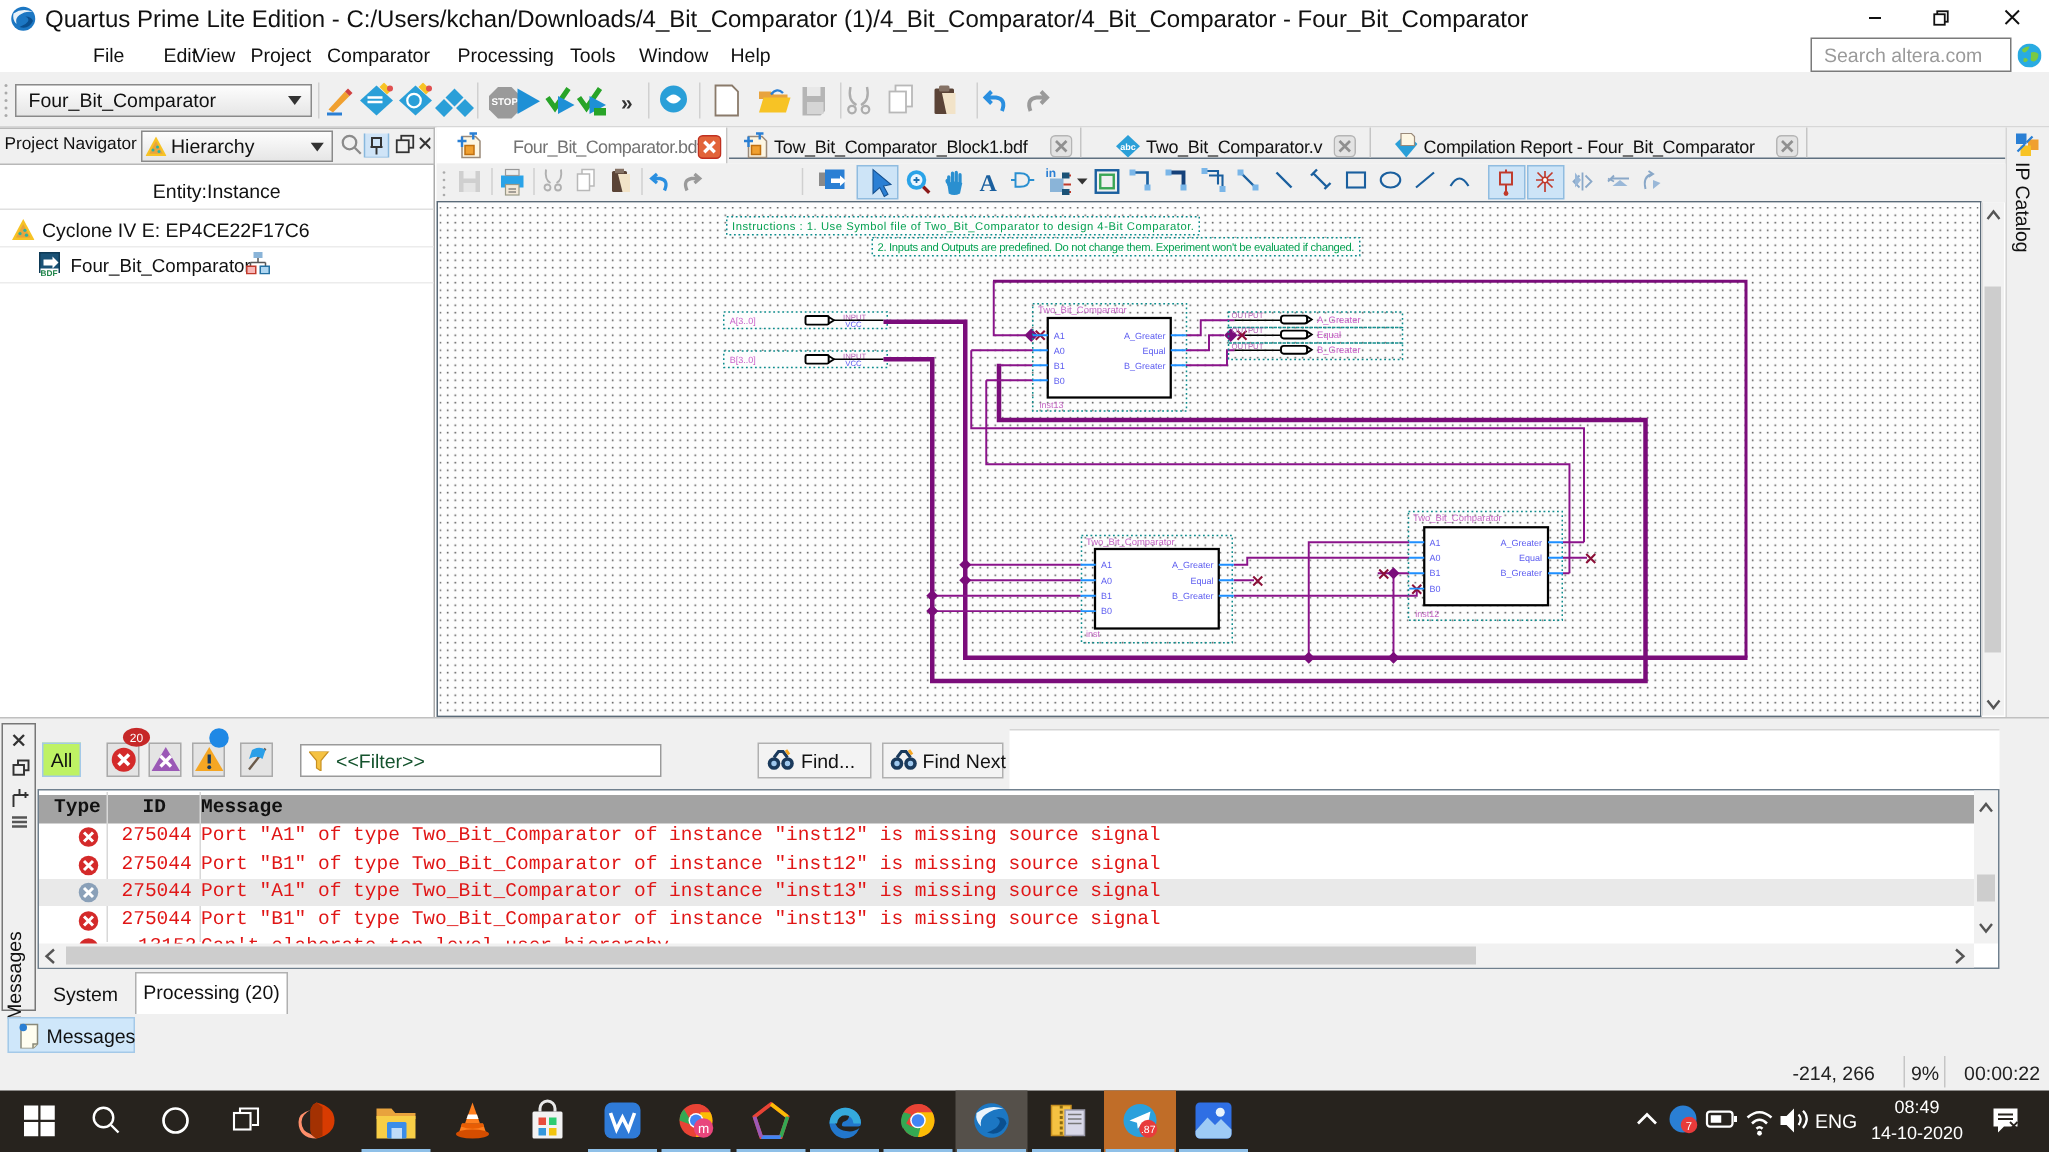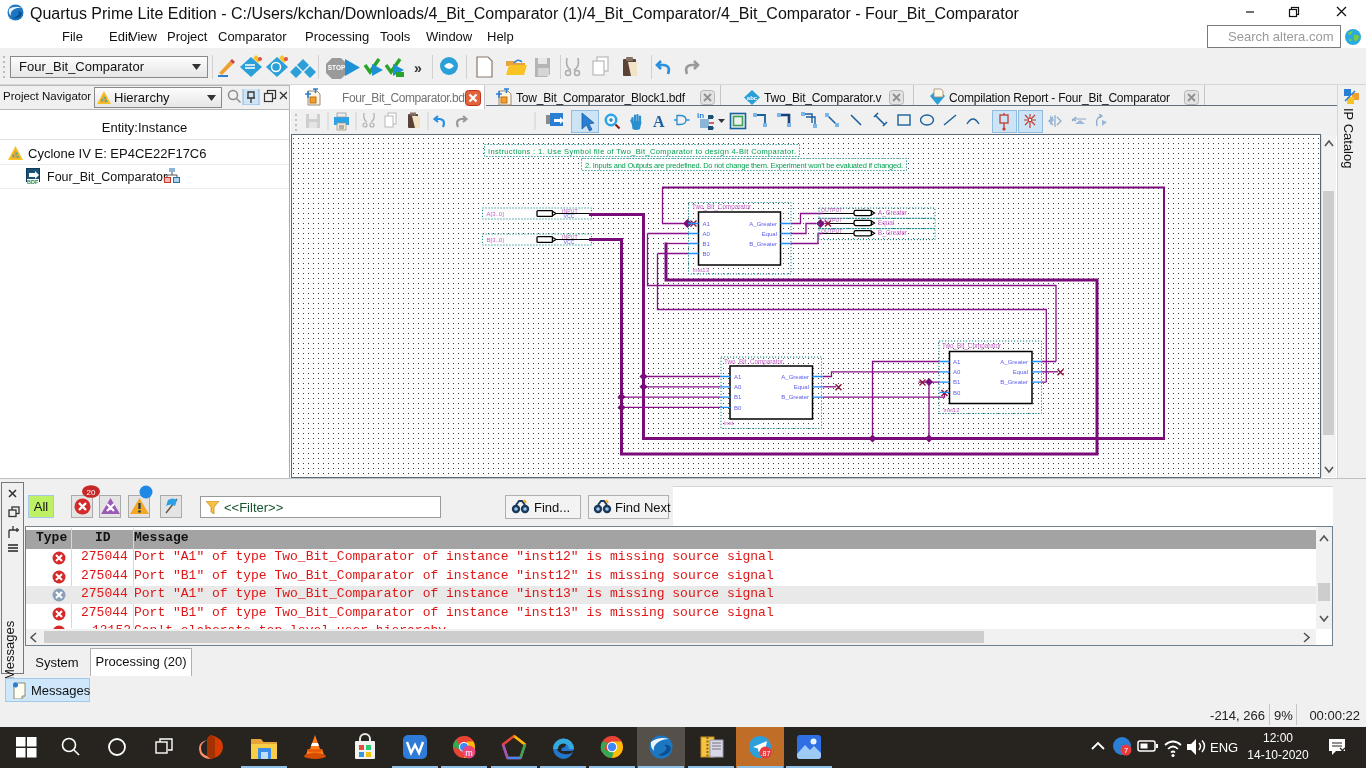--- a/index.html
+++ b/index.html
@@ -3,21 +3,21 @@
 <meta charset="utf-8">
 <style>
 * { margin:0; padding:0; box-sizing:border-box; }
 html,body { width:1366px; height:768px; overflow:hidden; }
 body { font-family:"Liberation Sans", sans-serif; position:relative; background:#fff; }
 .abs { position:absolute; }
 #titlebar { left:0; top:0; width:1366px; height:24px; background:#fff; }
 #titletext { left:30px; top:5px; font-size:16px; color:#111; }
 #menubar { left:0; top:24px; width:1366px; height:24px; background:#fff; }
 .menuitem { position:absolute; top:29px; font-size:13px; color:#111;margin-left:44px; }
-#searchbox { left:1207px; top:25px; width:134px; height:23px; border:1px solid #7a7a7a; background:#fff; font-size:13px; color:#9a9a9a; line-height:21px; padding-left:20px; }
+#searchbox { left:1207px; top:25px; width:134px; height:23px; border:1px solid #7a7a7a; background:#fff; font-size:13px; color:#9a9a9a; line-height:21px; padding-left:8px; }
 #toolbar1 { left:0; top:48px; width:1366px; height:37px; background:#f0f0f0; border-bottom:1px solid #d7d7d7; }
 #combo1 { left:10px; top:56px; width:198px; height:22px; background:linear-gradient(#fdfdfd,#e6e6e6); border:1px solid #8a8a8a; font-size:13px; color:#111; line-height:20px; padding-left:8px; }
 .tsep { position:absolute; top:55px; width:1px; height:24px; background:#d0d0d0; }
 #pnheader { left:0; top:85px; width:290px; height:25px; background:#f0f0f0; border:1px solid #b8b8b8; border-left:none; }
 #pnlabel { left:3px; top:90px; font-size:11.5px; color:#111; }
 #pncombo { left:94px; top:87px; width:128px; height:21px; background:linear-gradient(#fdfdfd,#e6e6e6); border:1px solid #8a8a8a; }
 #pnbody { left:0; top:110px; width:290px; height:368px; background:#fff; border-right:1px solid #aaa; font-size:13px; color:#111; }
 #tabbar { left:291px; top:85px; width:1046px; height:24px; background:#f0f0f0; }
 .tab { position:absolute; top:85px; height:20px; border-right:1px solid #c5c5c5; font-size:13px; color:#111; }
 #toolbar2 { left:291px; top:109px; width:1046px; height:26px; background:#f0f0f0; }
@@ -722,21 +722,21 @@
 
 <div class="abs" style="left:5px;top:678px;width:85px;height:24px;background:#cfe7fa;border:1px solid #a4c9e8"></div>
 <svg class="abs" style="left:11px;top:681px" width="17" height="18" viewBox="0 0 17 18">
     <path d="M3 2 h11 v13 l-3 3 h-8Z" fill="#fffef0" stroke="#8a8a7a"></path>
     <path d="M14 15 h-3 v3" fill="#e8e4c8" stroke="#8a8a7a"></path>
     <circle cx="4.5" cy="4" r="2.5" fill="#2a7fd4"></circle>
   </svg>
 <div class="abs" style="left:31px;top:683px;font-size:13px;color:#111">Messages</div>
 
 <div class="abs" id="statusbar"></div>
-<div class="abs" style="left:1195px;top:708px;width:70px;text-align:right;font-size:13px;color:#222">-214, 266</div>
+<div class="abs" style="left:1195px;top:708px;width:70px;text-align:left;font-size:13px;color:#222">-214, 266</div>
 <div class="abs" style="left:1269px;top:704px;width:1px;height:21px;background:#c5c5c5"></div>
 <div class="abs" style="left:1274px;top:708px;font-size:13px;color:#222">9%</div>
 <div class="abs" style="left:1296px;top:704px;width:1px;height:21px;background:#c5c5c5"></div>
 <div class="abs" style="left:1290px;top:708px;width:70px;text-align:right;font-size:13px;color:#222">00:00:22</div>
 
 <div class="abs" id="taskbar"></div>
 <div class="abs" style="left:637px;top:727px;width:48px;height:41px;background:#55504a"></div>
 <div class="abs" style="left:736px;top:727px;width:48px;height:41px;background:#c06d28"></div>
 <svg class="abs" style="left:0;top:727px" width="1366" height="41" viewBox="0 0 1366 41">
  <g transform="translate(16,10)" fill="#fff">
@@ -855,21 +855,21 @@
       <path d="M2 7 Q10 0 18 7 M5 11 Q10 6 15 11 M8 14.5 Q10 12.5 12 14.5" stroke="#fff" stroke-width="1.7" fill="none"></path>
       <circle cx="10" cy="17.5" r="1.6" fill="#fff"></circle>
     </g>
  <g transform="translate(1186,11)">
       <path d="M1 6 h4 l5 -5 v16 l-5 -5 h-4Z" fill="#fff"></path>
       <path d="M13 5 q3 3 0 7 M16 2.5 q5 5 0 11.5" stroke="#fff" stroke-width="1.5" fill="none"></path>
     </g>
  <text x="1213" y="745" font-size="13" fill="#fff" transform="translate(0,-727)" style="display:none"></text>
 </svg>
 <div class="abs" style="left:1210px;top:740px;font-size:13px;color:#fff">ENG</div>
-<div class="abs" style="left:1248px;top:731px;width:60px;text-align:center;font-size:12px;color:#fff">12:00</div>
+<div class="abs" style="left:1248px;top:731px;width:60px;text-align:center;font-size:12px;color:#fff">08:49</div>
 <div class="abs" style="left:1243px;top:748px;width:70px;text-align:center;font-size:12px;color:#fff">14-10-2020</div>
 <svg class="abs" style="left:1327px;top:737px" width="22" height="20" viewBox="0 0 22 20">
     <path d="M2 2 h16 v12 h-9 l-4 4 v-4 h-3Z" fill="#fff"></path>
     <path d="M5 6 h10 M5 9 h10" stroke="#27231e" stroke-width="1.2"></path>
     <path d="M13 11 l5 5 M18 11 l-5 5" stroke="#27231e" stroke-width="1.2"></path>
   </svg>
 <div class="tuline" style="left:241px;width:46px"></div>
 <div class="tuline" style="left:392px;width:46px"></div>
 <div class="tuline" style="left:441px;width:46px"></div>
 <div class="tuline" style="left:491px;width:46px"></div>

